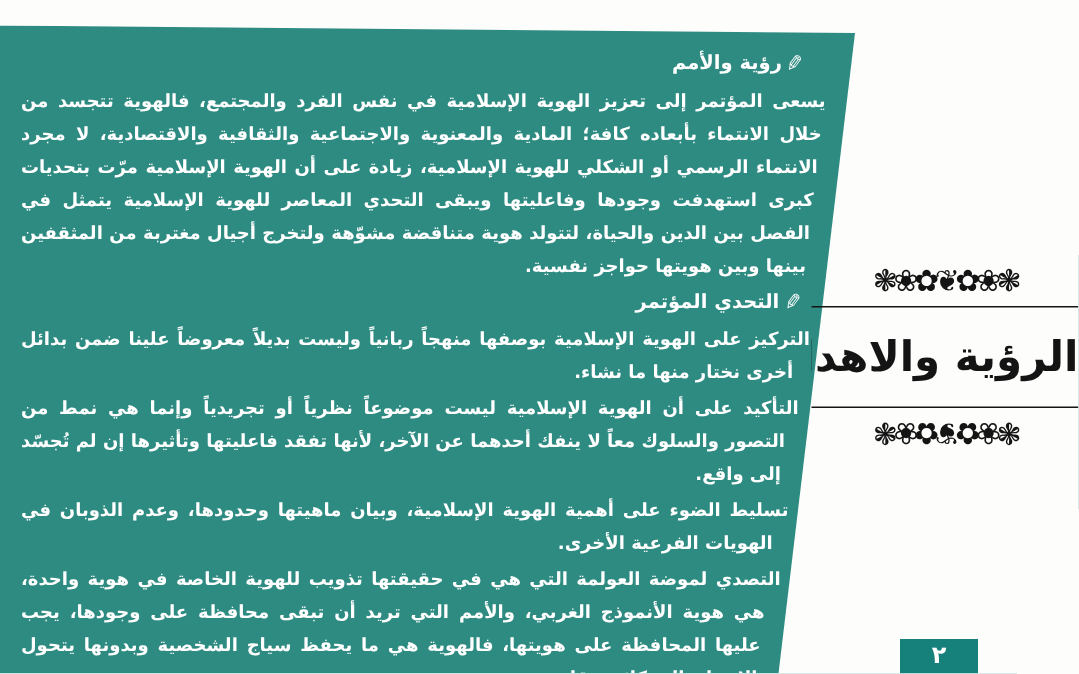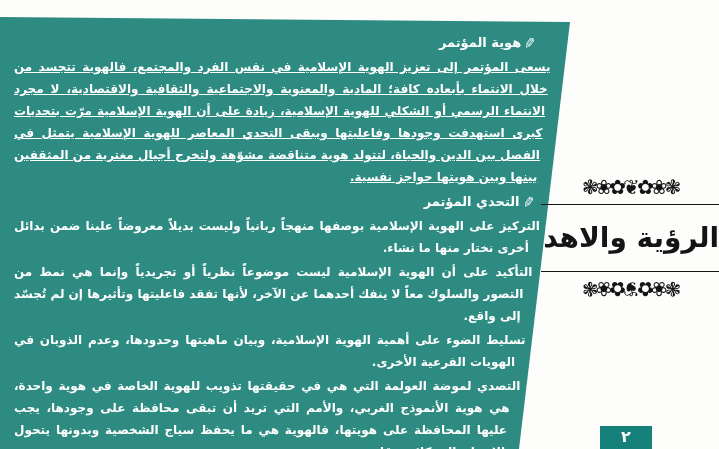--- a/index.html
+++ b/index.html
@@ -27,21 +27,21 @@
     shape-margin:14px;
   }
   .heading{
     text-align:right;padding-right:34px;font-size:13px;
     margin:0 0 2px 0;white-space:nowrap;
   }
   .pencil{
     display:inline-block;transform:scaleX(-1) rotate(8deg);
     font-size:14px;margin-left:3px;vertical-align:-1px;
   }
-  .para{margin:0 0 3px 0;text-decoration:underline;}
+  .para{margin:0 0 3px 0;}
   .goal{margin:0 0 2px 0;padding-right:26px;text-indent:-26px;}
   
   .side-tab{
     position:absolute;right:0;top:170px;width:178px;
     text-align:center;color:var(--ink,#141414);direction:rtl;
   }
   .orn{
     font-size:20px;line-height:34px;height:34px;letter-spacing:-3px;
     color:var(--ink,#141414);white-space:nowrap;overflow:hidden;
   }
@@ -61,21 +61,21 @@
 </head>
 <body>
 
 <div class="canvas">
 
   <div class="teal-page">
     <div class="content">
       <div class="edge-shape"></div>
 
       <div class="heading">
-        <span class="pencil">✎</span><span>هوية المؤتمر</span>
+        <span class="pencil">✎</span><span>رؤية والأمم</span>
       </div>
 
       <p class="para">يسعى المؤتمر إلى تعزيز الهوية الإسلامية في نفس الفرد والمجتمع، فالهوية تتجسد من خلال الانتماء بأبعاده كافة؛ المادية والمعنوية والاجتماعية والثقافية والاقتصادية، لا مجرد الانتماء الرسمي أو الشكلي للهوية الإسلامية، زيادة على أن الهوية الإسلامية مرّت بتحديات كبرى استهدفت وجودها وفاعليتها ويبقى التحدي المعاصر للهوية الإسلامية يتمثل في الفصل بين الدين والحياة، لتتولد هوية متناقضة مشوّهة ولتخرج أجيال مغتربة من المثقفين بينها وبين هويتها حواجز نفسية.</p>
 
       <div class="heading">
         <span class="pencil">✎</span><span>التحدي المؤتمر</span>
       </div>
 
       <div class="goal">١- التركيز على الهوية الإسلامية بوصفها منهجاً ربانياً وليست بديلاً معروضاً علينا ضمن بدائل أخرى نختار منها ما نشاء.</div>
       <div class="goal">٢- التأكيد على أن الهوية الإسلامية ليست موضوعاً نظرياً أو تجريدياً وإنما هي نمط من التصور والسلوك معاً لا ينفك أحدهما عن الآخر، لأنها تفقد فاعليتها وتأثيرها إن لم تُجسّد إلى واقع.</div>

